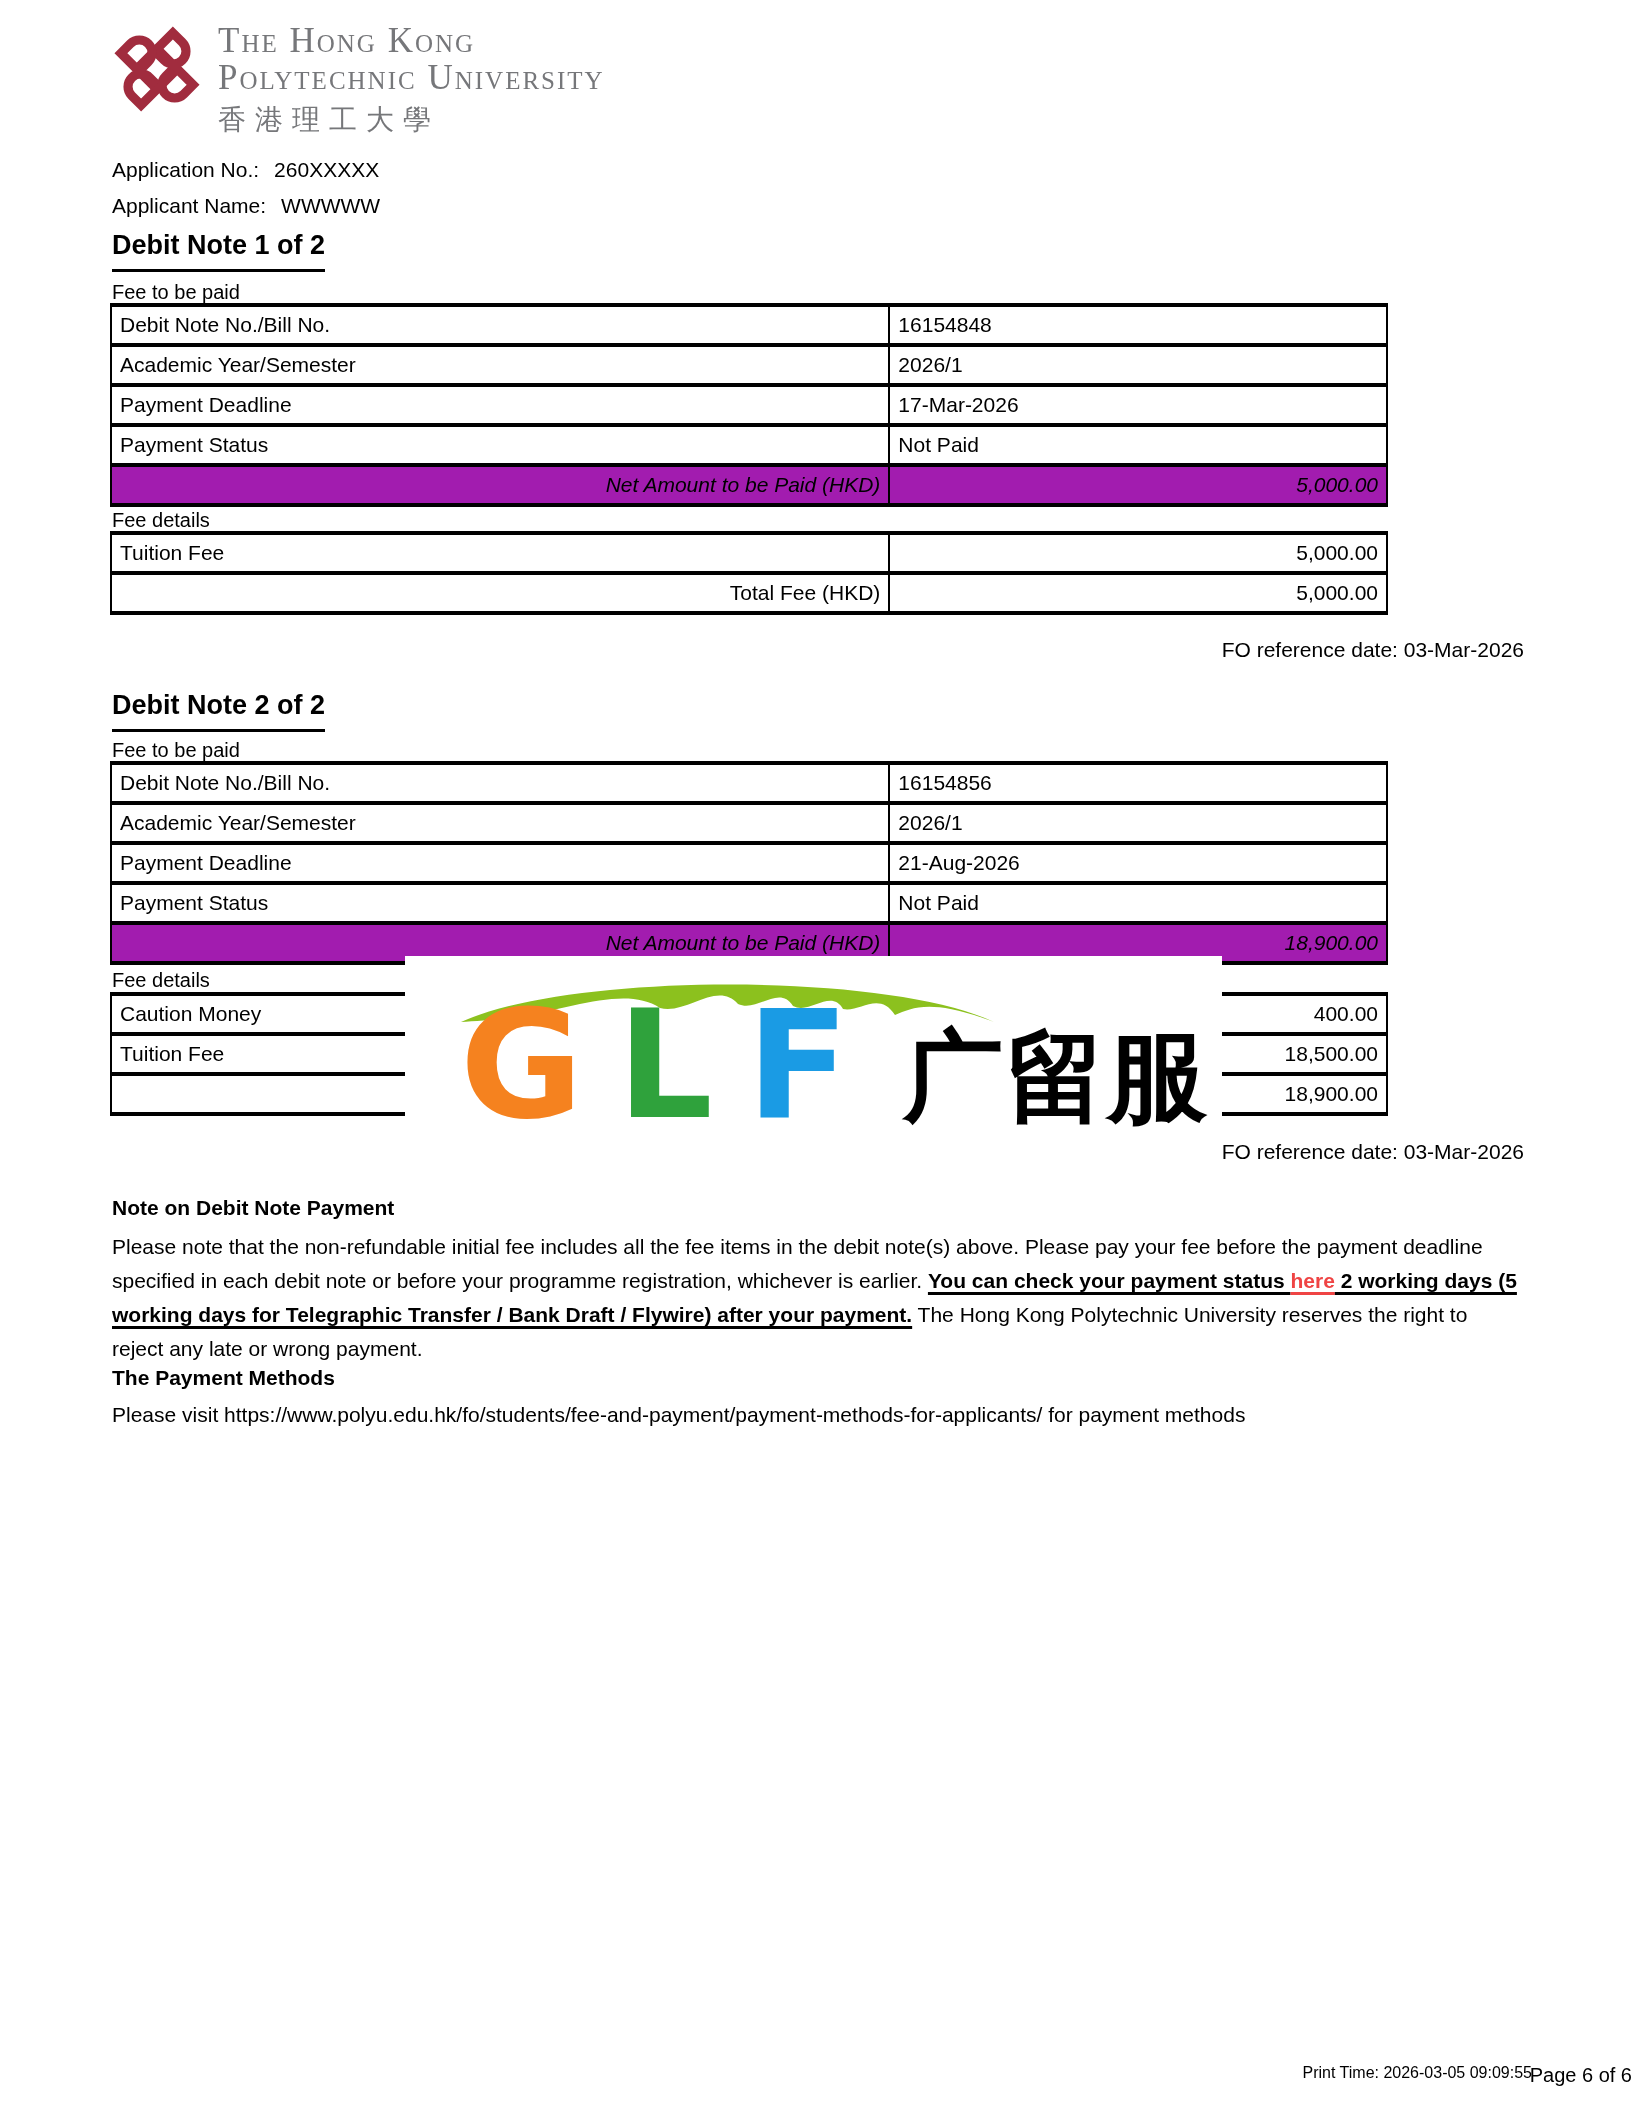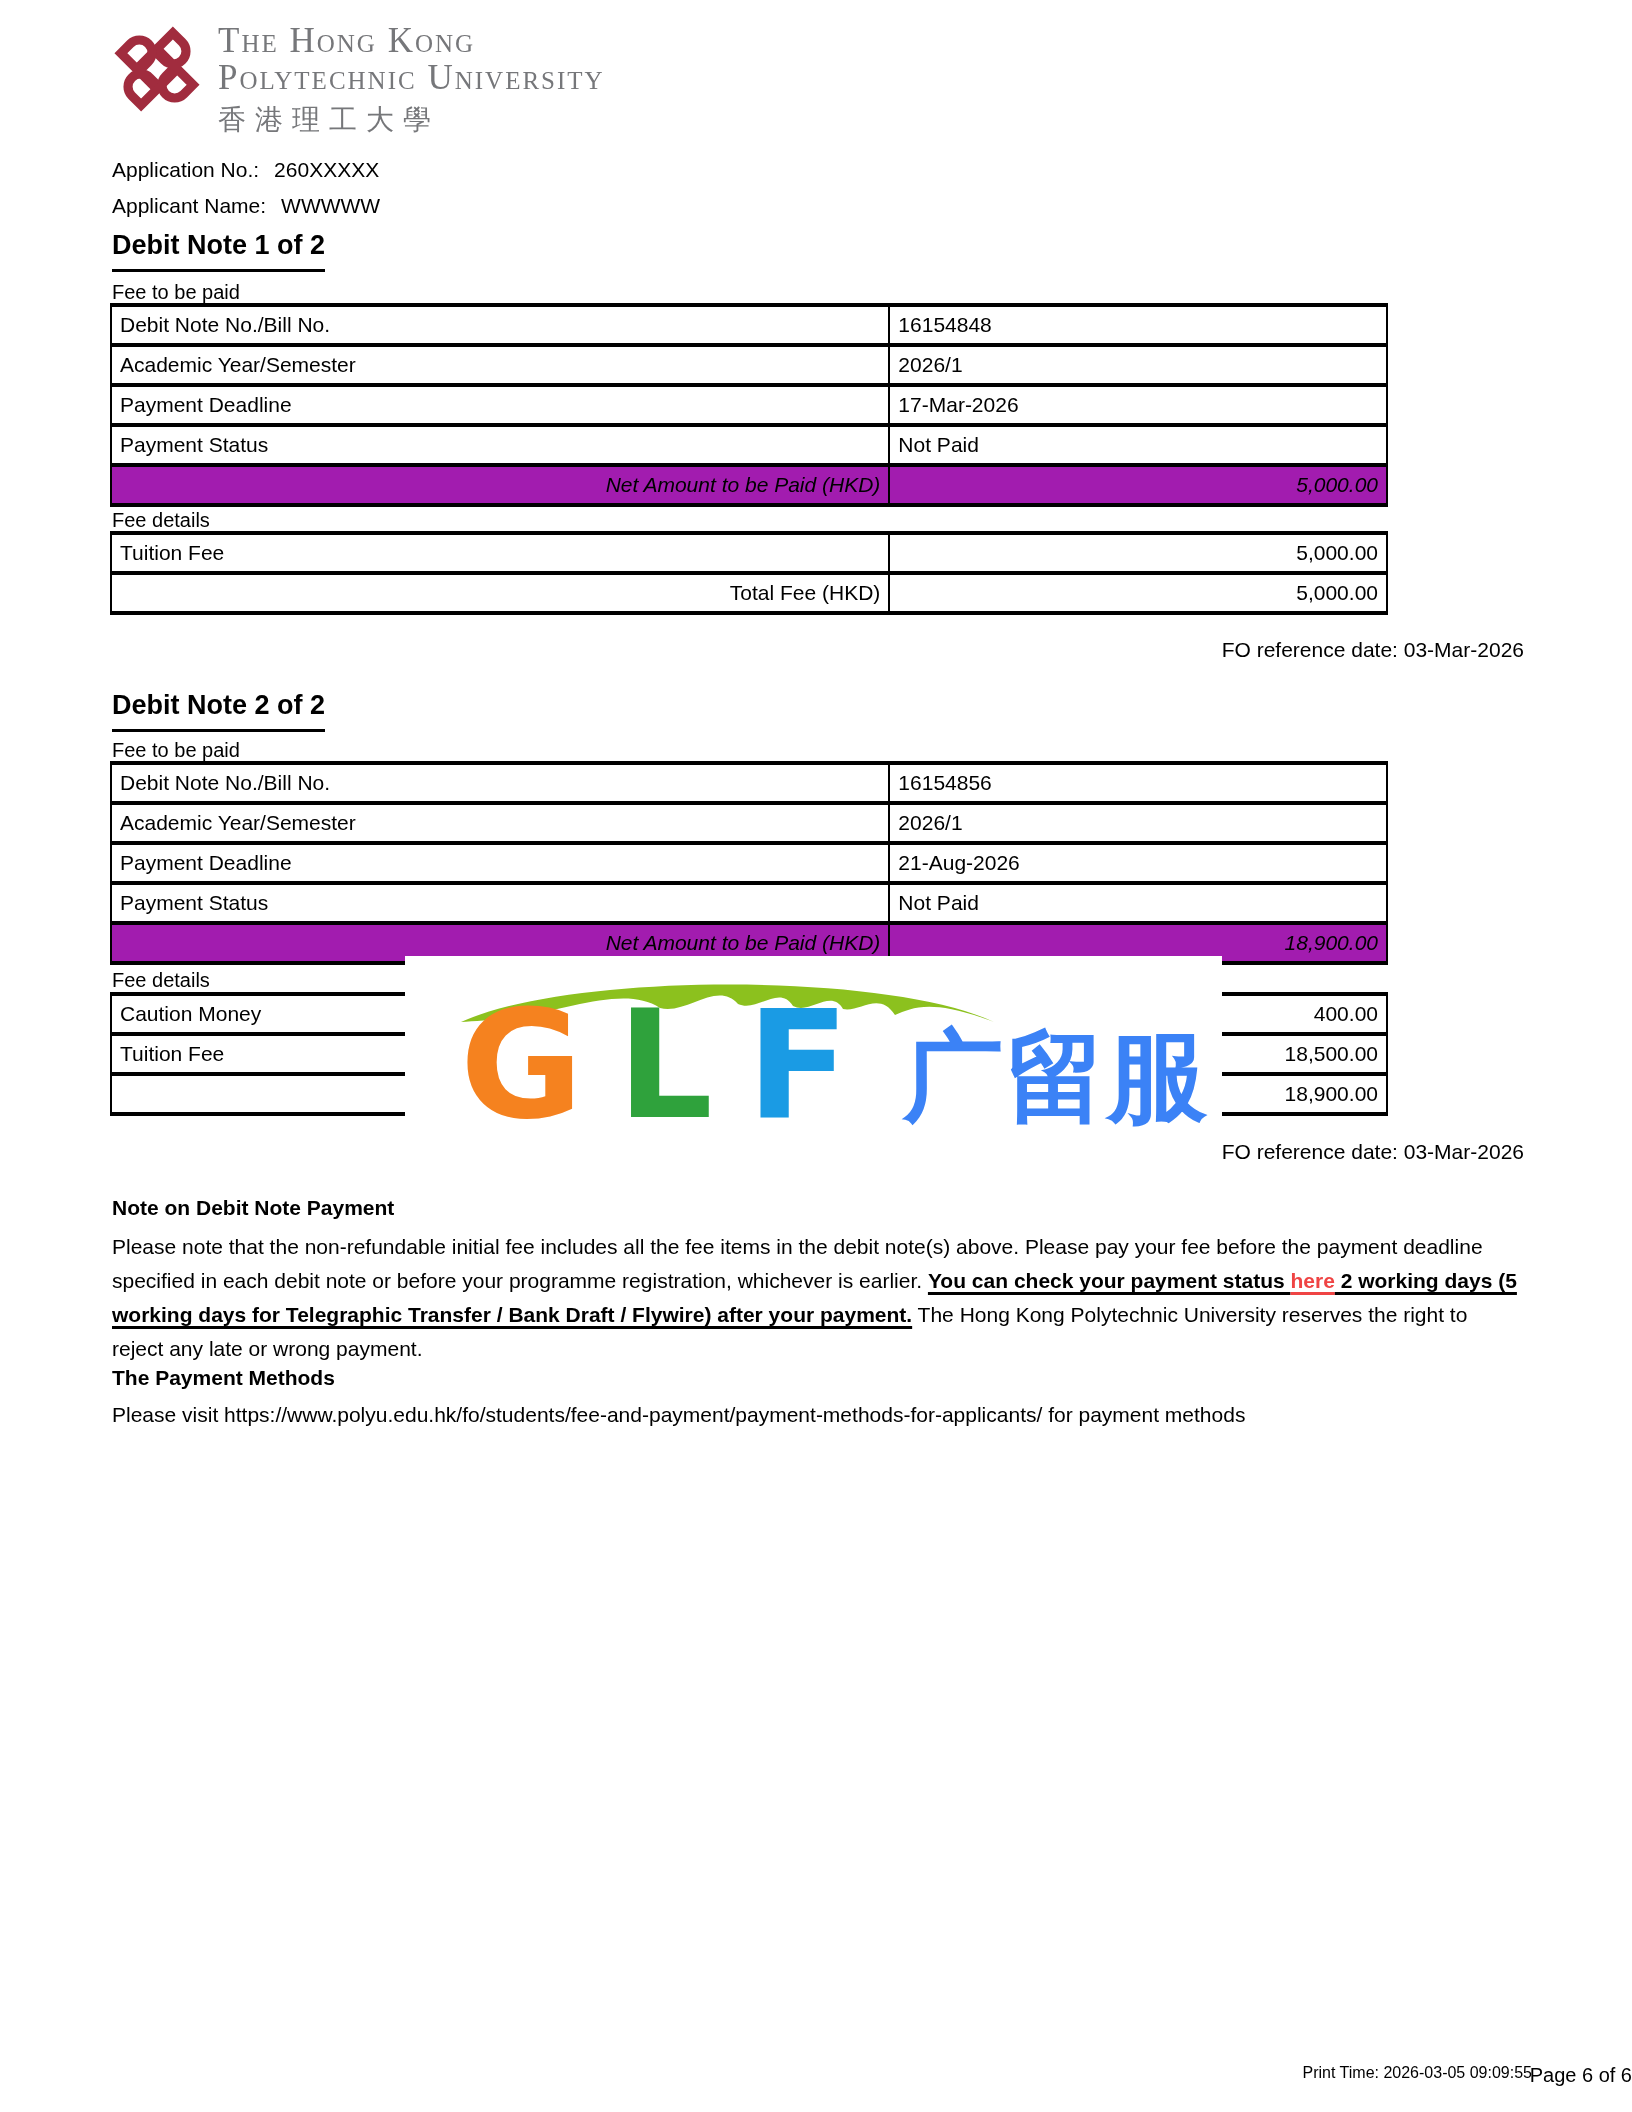--- a/index.html
+++ b/index.html
@@ -35,21 +35,21 @@
   .note-title{position:absolute;left:112px;font-size:21px;font-weight:bold;}
   .note-para{position:absolute;left:112px;width:1412px;font-size:21px;line-height:34px;text-align:left;}
   .u{text-decoration:underline;text-decoration-thickness:2.5px;text-underline-offset:4px;font-weight:bold;}
   .link-red{color:#ef4444;cursor:pointer;}
   
   .watermark{position:absolute;left:405px;top:956px;width:817px;height:180px;background:#ffffff;}
   .wm-arc{position:absolute;left:50px;top:12px;}
   .wm-letters{position:absolute;left:55px;top:34px;display:flex;gap:34px;
     font-size:150px;font-weight:bold;line-height:1;font-family:"DejaVu Sans", sans-serif;}
   .wm-cn{position:absolute;left:498px;top:70px;font-size:100px;font-weight:bold;
-    line-height:1;color:#3b82f6;letter-spacing:2px;}
+    line-height:1;color:#000000;letter-spacing:2px;}
   
   .footer-page{position:absolute;left:0;right:0;top:2064px;text-align:right;font-size:20px;}
   .footer-print{position:absolute;right:100px;top:2064px;font-size:16px;}
 </style>
 </head>
 <body>
 
 <div class="page">
 
   <div class="logo-mark">

